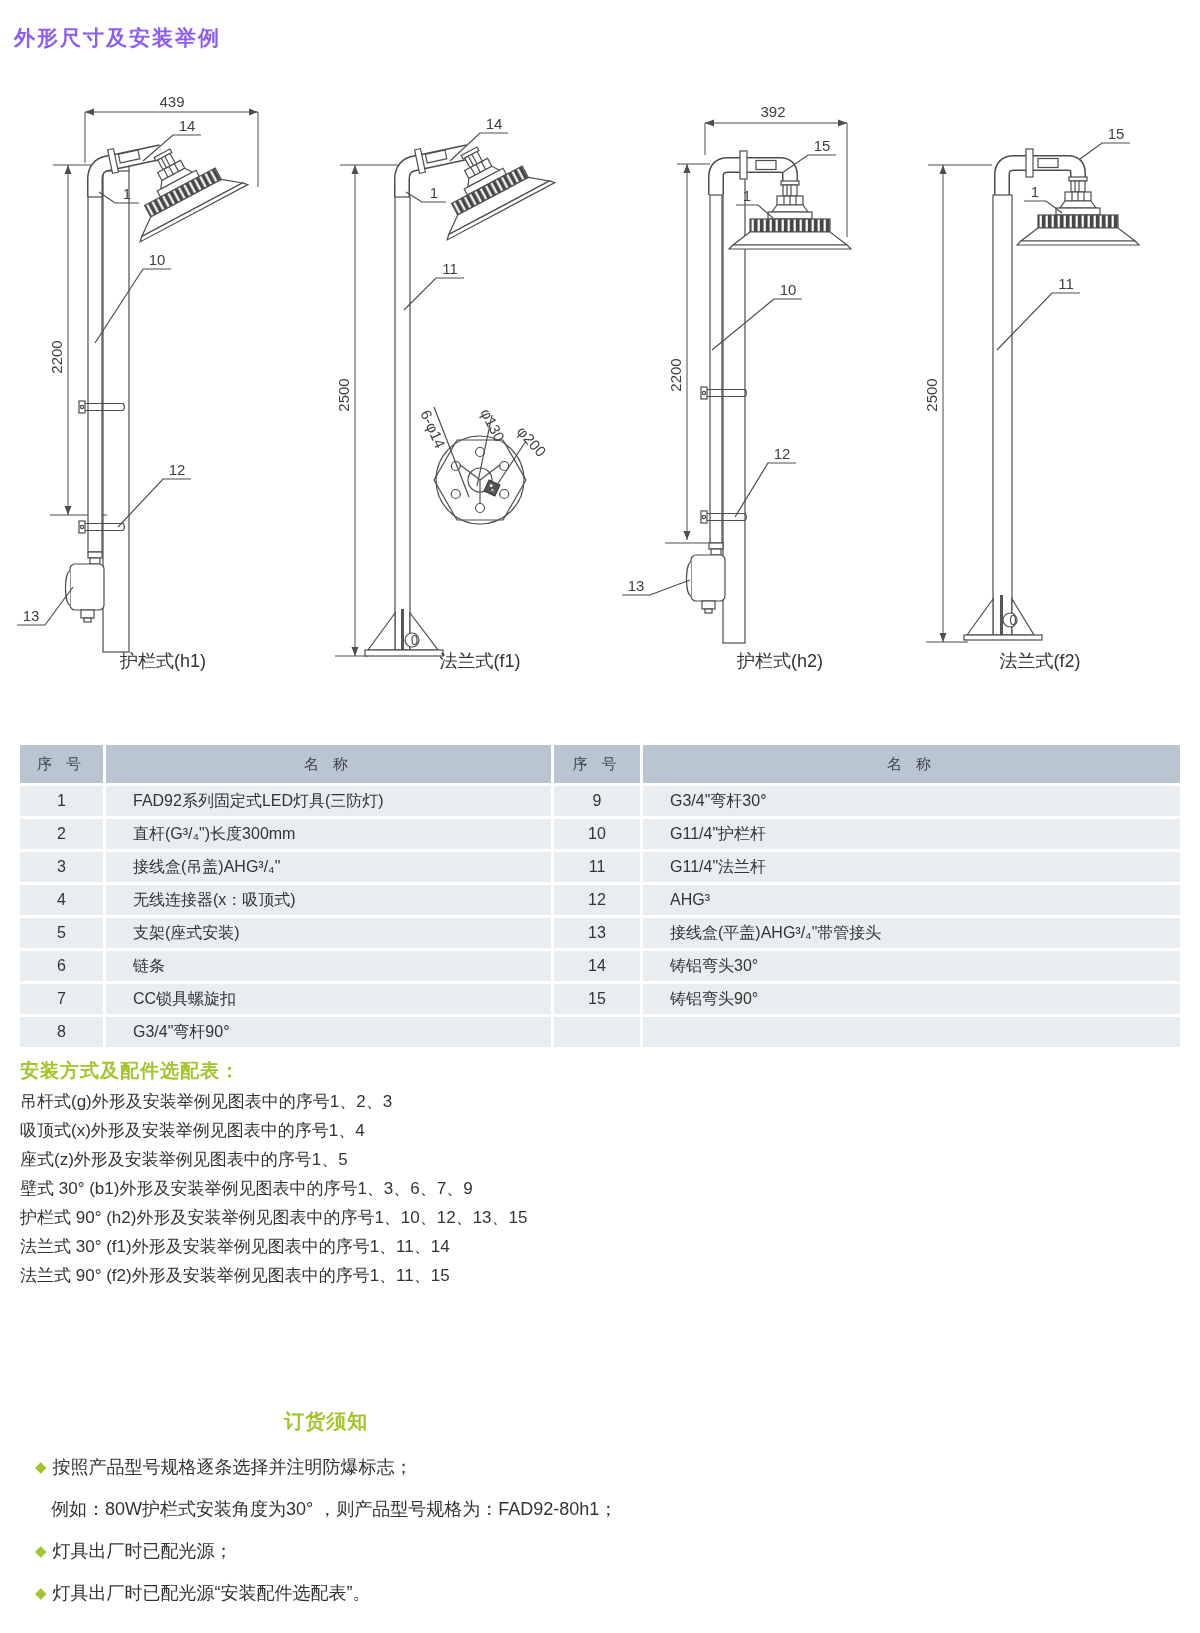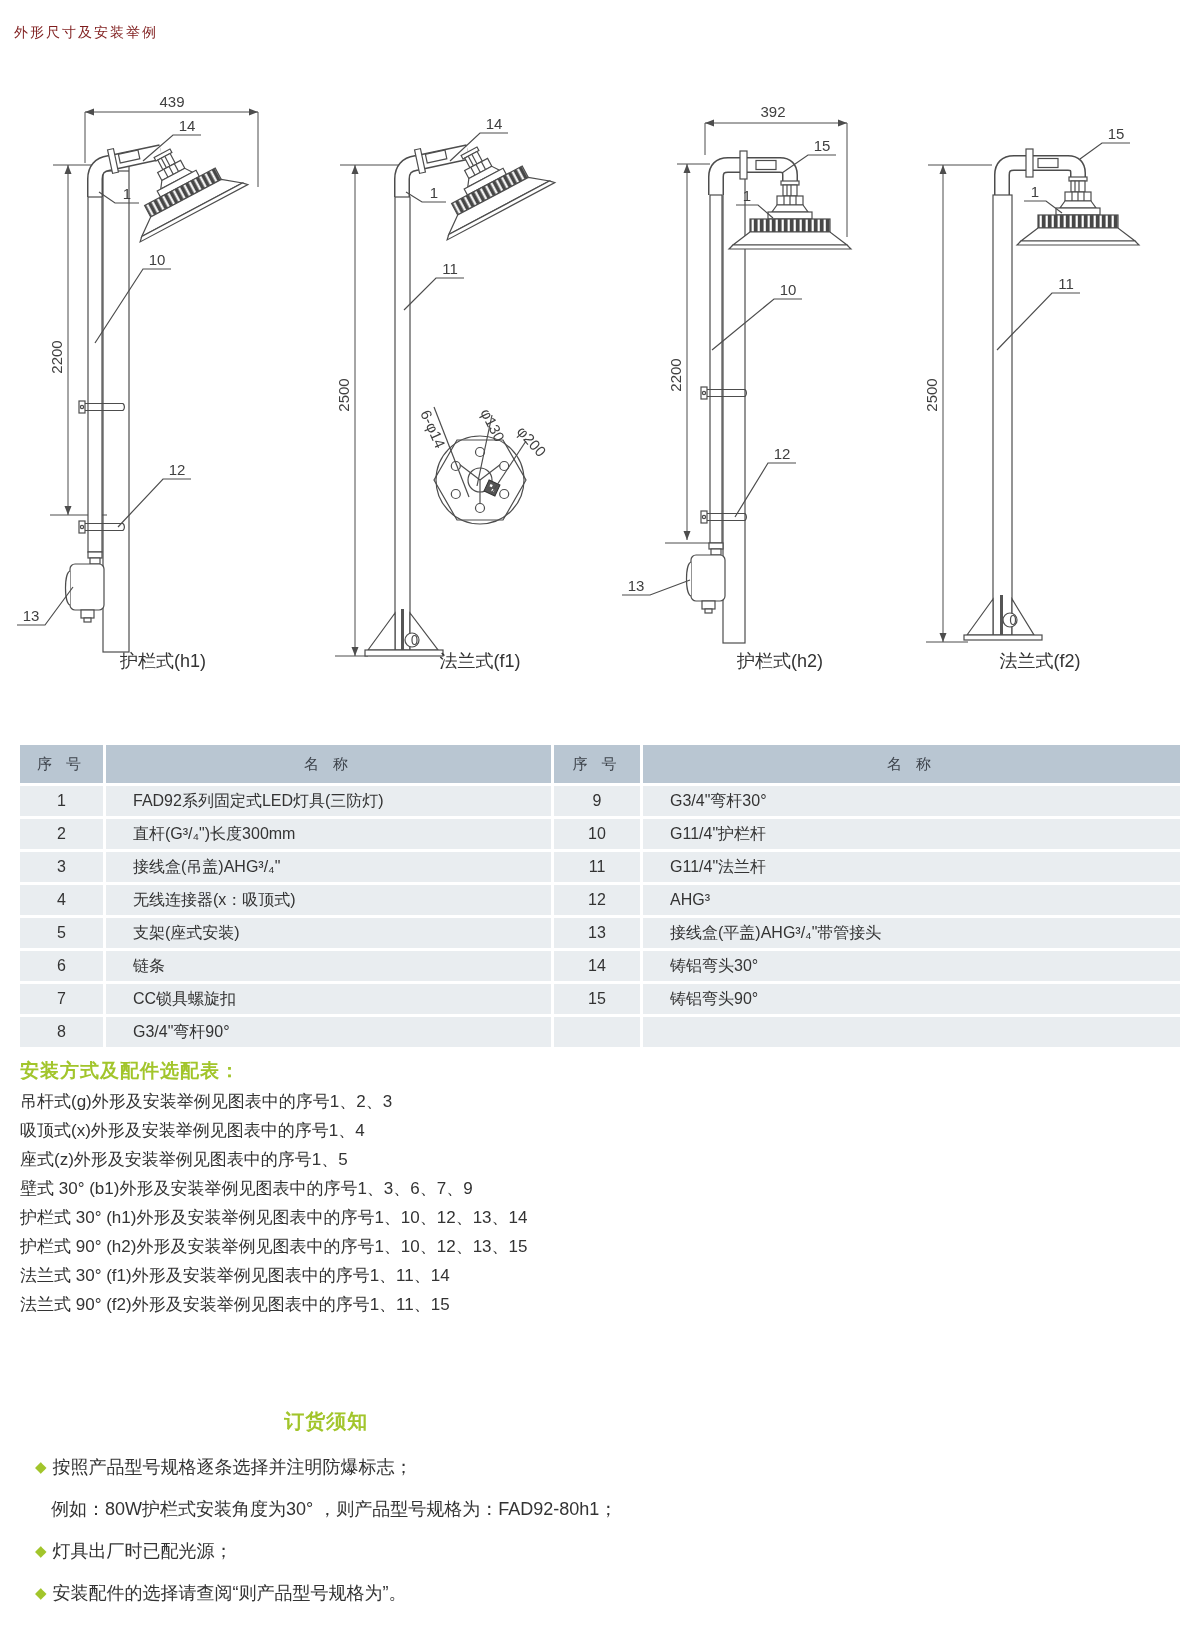--- a/index.html
+++ b/index.html
@@ -2,22 +2,22 @@
 <html><head>
 <meta charset="utf-8">
 <style>
   html,body{margin:0;padding:0;}
   body{
     width:1200px;height:1633px;background:#ffffff;position:relative;
     font-family:"Liberation Sans","DejaVu Sans",sans-serif;color:#333;
     overflow:hidden;
   }
   .page-title{
-    position:absolute;left:14px;top:24px;font-size:14px;font-weight:normal;
-    color:#7f1d1d;letter-spacing:2px;
+    position:absolute;left:14px;top:24px;font-size:21px;font-weight:bold;
+    color:#8b5cf6;letter-spacing:2px;
   }
   svg.draw{position:absolute;top:95px;overflow:visible;}
   #svg-h1{left:15px;}
   #svg-f1{left:330px;}
   #svg-h2{left:620px;}
   #svg-f2{left:880px;}
   svg text{font-family:"Liberation Sans","DejaVu Sans",sans-serif;fill:#404040;}
   svg .ln{stroke:#4d4d4d;stroke-width:1.2;fill:none;}
   svg .fw{fill:#ffffff;stroke:#4d4d4d;stroke-width:1.2;}
   svg .dim{stroke:#4d4d4d;stroke-width:1;fill:none;}
@@ -307,36 +307,35 @@
   <div class="td num"></div>
   <div class="td name"></div>
 </div>
 
 <div class="mounting">
   <div class="mounting-title">安装方式及配件选配表：</div>
   <div class="m-line">吊杆式(g)外形及安装举例见图表中的序号1、2、3</div>
   <div class="m-line">吸顶式(x)外形及安装举例见图表中的序号1、4</div>
   <div class="m-line">座式(z)外形及安装举例见图表中的序号1、5</div>
   <div class="m-line">壁式 30° (b1)外形及安装举例见图表中的序号1、3、6、7、9</div>
-  <div class="m-line">护栏式 30° (h1)外形及安装举例见图表中的序号1、10、12、13、14</div>
   <div class="m-line">护栏式 90° (h2)外形及安装举例见图表中的序号1、10、12、13、15</div>
   <div class="m-line">法兰式 30° (f1)外形及安装举例见图表中的序号1、11、14</div>
   <div class="m-line">法兰式 90° (f2)外形及安装举例见图表中的序号1、11、15</div>
 </div>
 
 <div class="ordering">
   <div class="ordering-title">订货须知</div>
   <div class="ord-item">
     <span class="diamond">◆</span>
     <span>按照产品型号规格逐条选择并注明防爆标志；</span>
   </div>
   <div class="ord-item indent">
     <span>例如：80W护栏式安装角度为30° ，则产品型号规格为：FAD92-80h1；</span>
   </div>
   <div class="ord-item">
     <span class="diamond">◆</span>
     <span>灯具出厂时已配光源；</span>
   </div>
   <div class="ord-item">
     <span class="diamond">◆</span>
-    <span>安装配件的选择请查阅“则产品型号规格为”。</span>
+    <span>灯具出厂时已配光源“安装配件选配表”。</span>
   </div>
 </div>
 
 </body></html>

